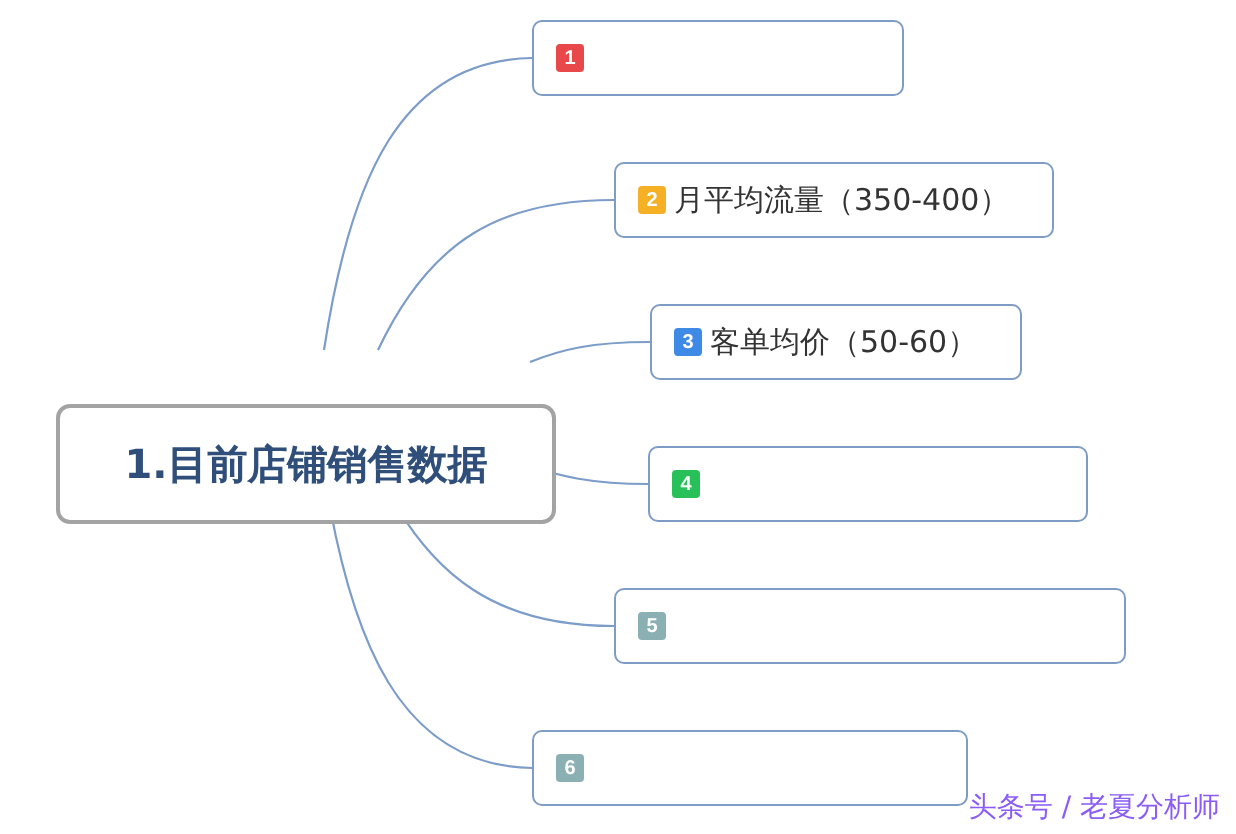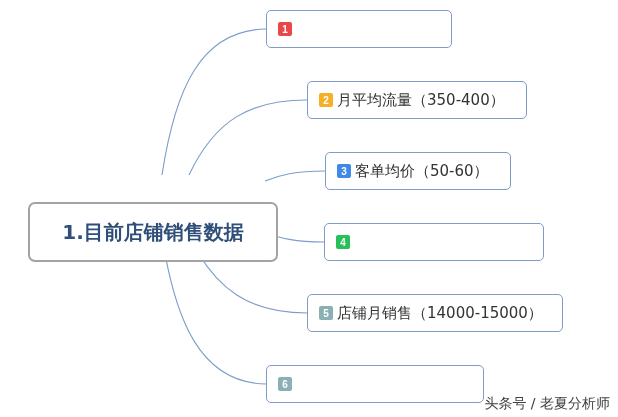--- a/index.html
+++ b/index.html
@@ -21,21 +21,21 @@
       background: #fff; box-sizing: border-box; display: flex; align-items: center;
       padding-left: 11px;
     }
     .badge {
       width: 14px; height: 14px; border-radius: 2px; color: #fff; font-size: 10px; font-weight: bold;
       display: inline-flex; align-items: center; justify-content: center; margin-right: 4px;
       font-family: "Liberation Sans", sans-serif;
     }
     .label { font-size: 15px; color: #333333; white-space: nowrap; }
     .watermark {
-      position: absolute; right: 8px; bottom: 4px; font-size: 14px; color: #404040;
+      position: absolute; right: 8px; bottom: 4px; font-size: 14px; color: #8b5cf6;
     }
   </style>
 </head>
 <body>
 
 <svg class="links">
   <g fill="none" stroke="#7c9cc9" stroke-width="1.1">
     <path d="M162,175 C175,90 200,30 266,29"></path>
     <path d="M189,175 C215,120 250,100 307,100"></path>
     <path d="M265,181 C280,175 295,171 325,171"></path>
@@ -62,20 +62,19 @@
   <span class="badge" style="background:#3f8ae6;">3</span>
   <span class="label">客单均价（50-60）</span>
 </div>
 
 <div class="node" style="left:324px; top:223px; width:220px;">
   <span class="badge" style="background:#28c058;">4</span>
 </div>
 
 <div class="node" style="left:307px; top:294px; width:256px;">
   <span class="badge" style="background:#8ab0b4;">5</span>
-  <span class="label">店铺月销售（14000-15000）</span>
 </div>
 
 <div class="node" style="left:266px; top:365px; width:218px;">
   <span class="badge" style="background:#8ab0b4;">6</span>
 </div>
 
 <div class="watermark">头条号 / 老夏分析师</div>
 
 </body></html>

